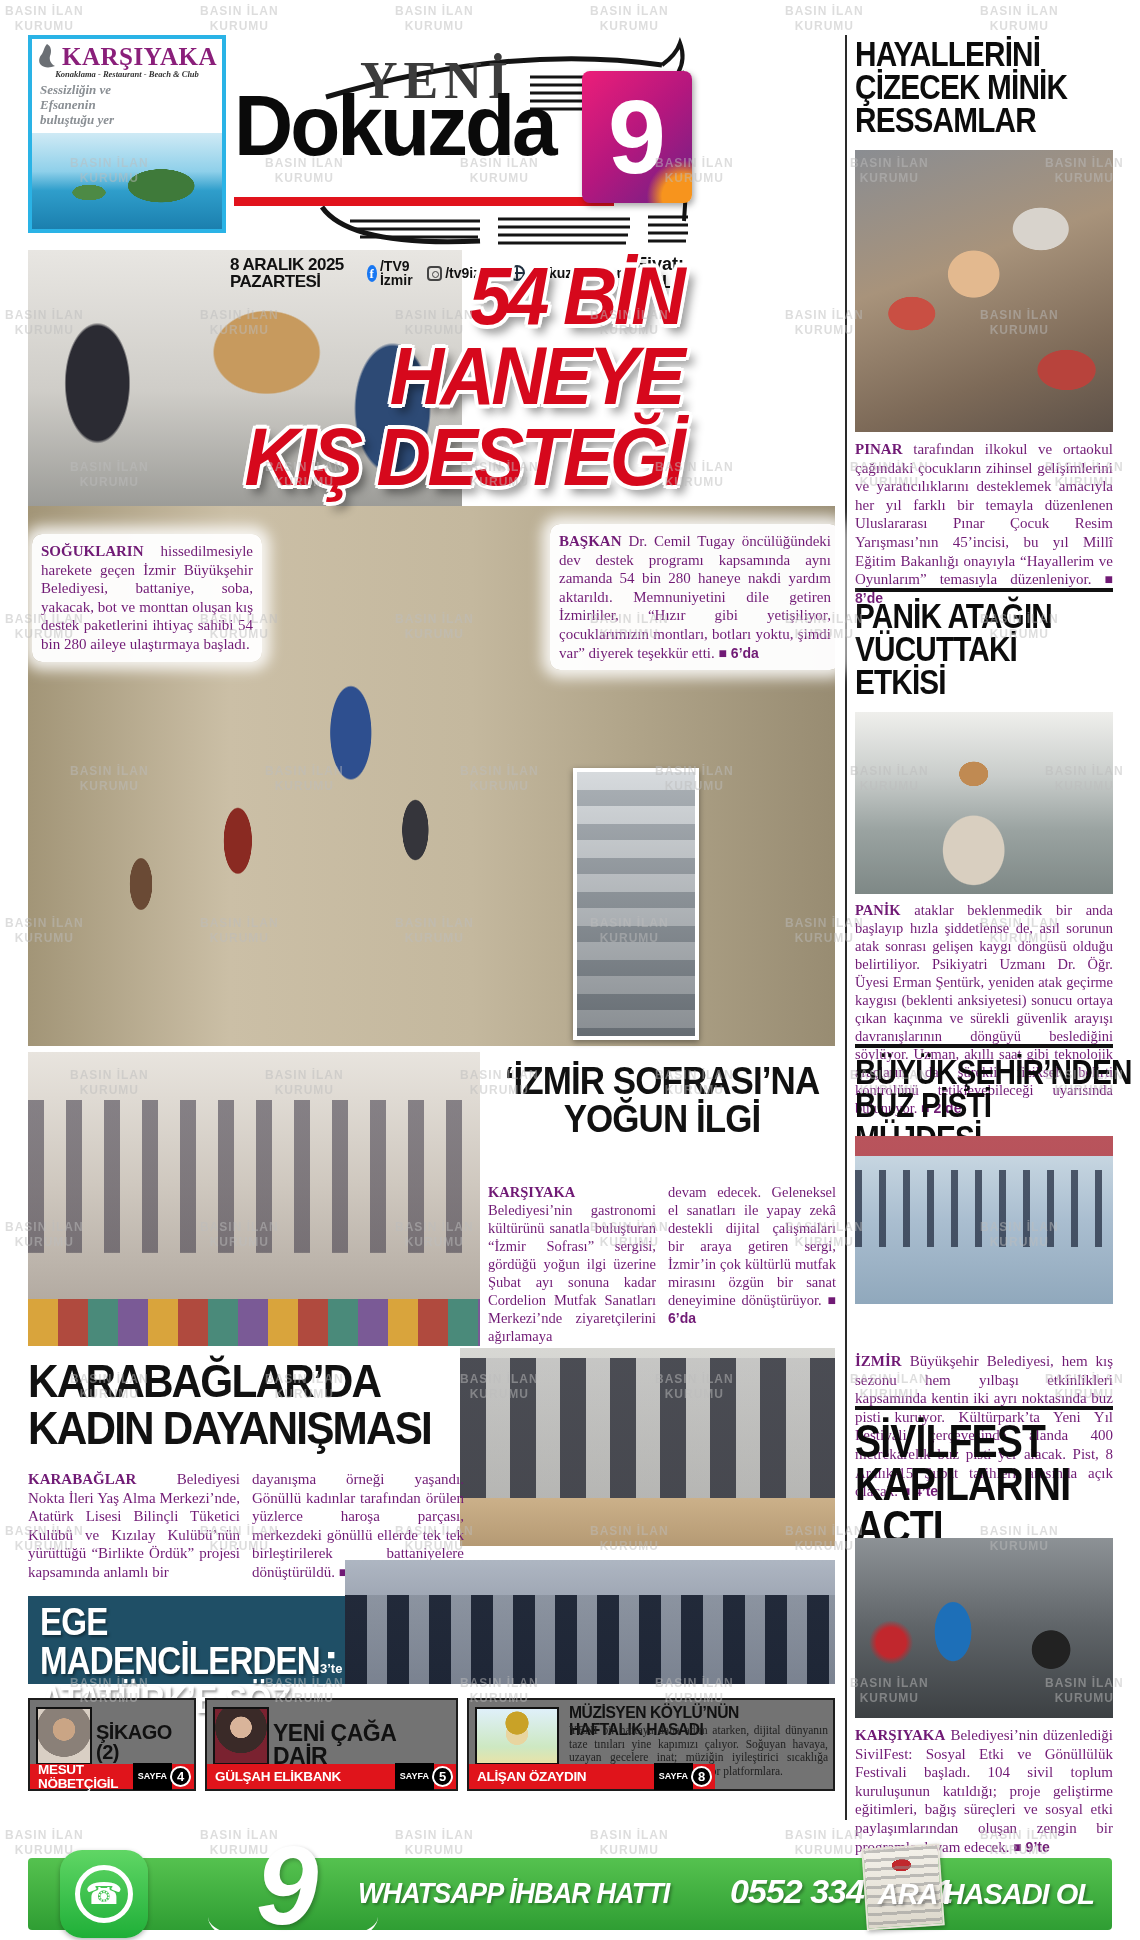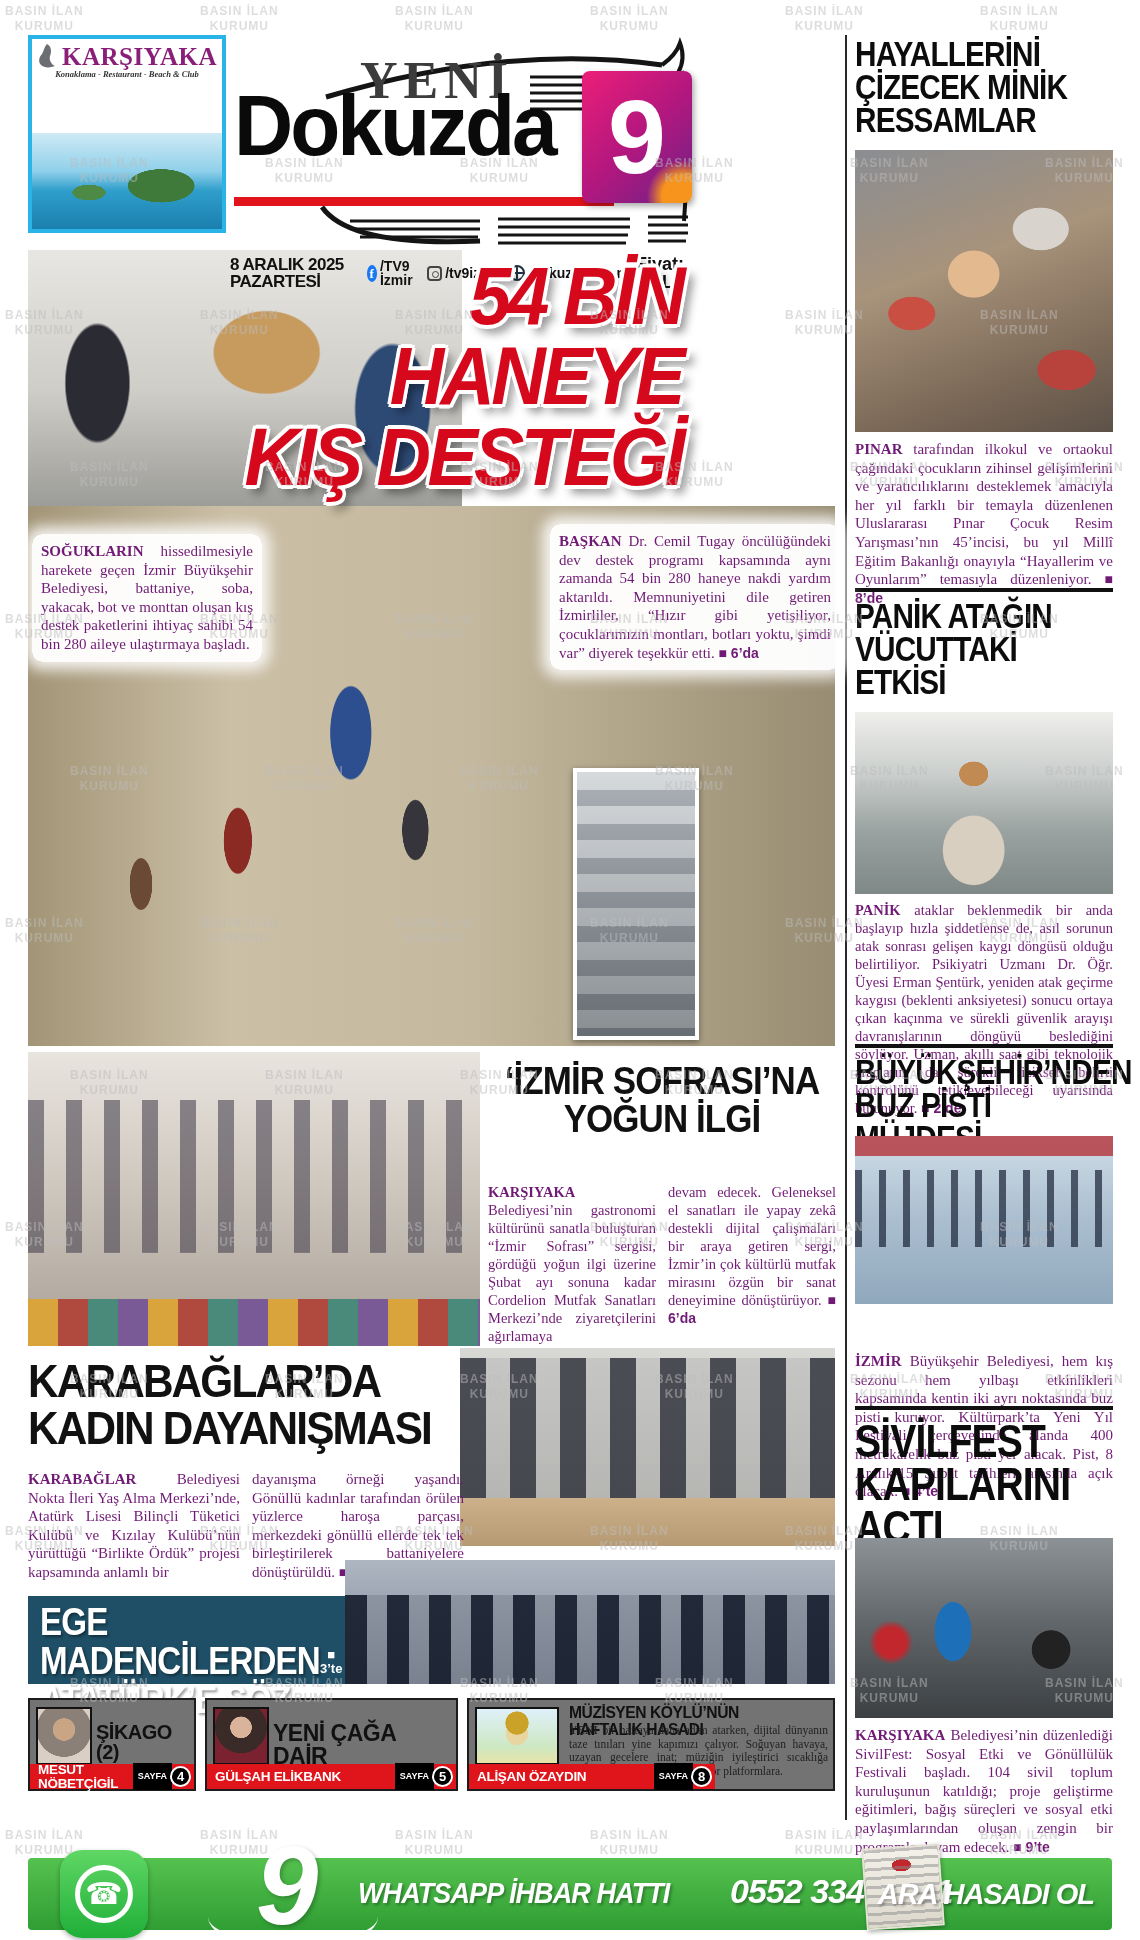--- a/index.html
+++ b/index.html
@@ -233,20 +233,23 @@
 <div class="page">
 
   <div class="abs ad-box">
     <div class="ad-brand-row">
       <svg width="22" height="26" viewBox="0 0 22 26">
         <path d="M11 1 C15 3 16 8 14 13 C13 17 15 21 19 23 C14 25 8 25 5 22 C2 19 3 14 6 11 C8 8 8 4 11 1 Z" fill="#6b6f74"></path>
       </svg>
       <span class="ad-brand">KARŞIYAKA</span>
     </div>
     <div class="ad-tagline">Konaklama - Restaurant - Beach &amp; Club</div>
+    <div class="ad-slogan pre">Sessizliğin ve
+Efsanenin
+buluştuğu yer</div>
     <div class="ad-photo"></div>
   </div>
 
   <div class="abs masthead">
     <svg class="mast-art" viewBox="0 0 462 252">
       <g stroke="#141414" fill="none">
         <path d="M96 62 Q280 8 432 30" stroke-width="5"></path>
         <path d="M432 30 q14 -10 18 -22 q6 16 -2 30" stroke-width="4"></path>
         <path d="M300 42 H428 M300 50 H428 M300 58 H428 M300 66 H424 M300 74 H418" stroke-width="3"></path>
         <path d="M92 172 Q120 212 250 206" stroke-width="5"></path>

